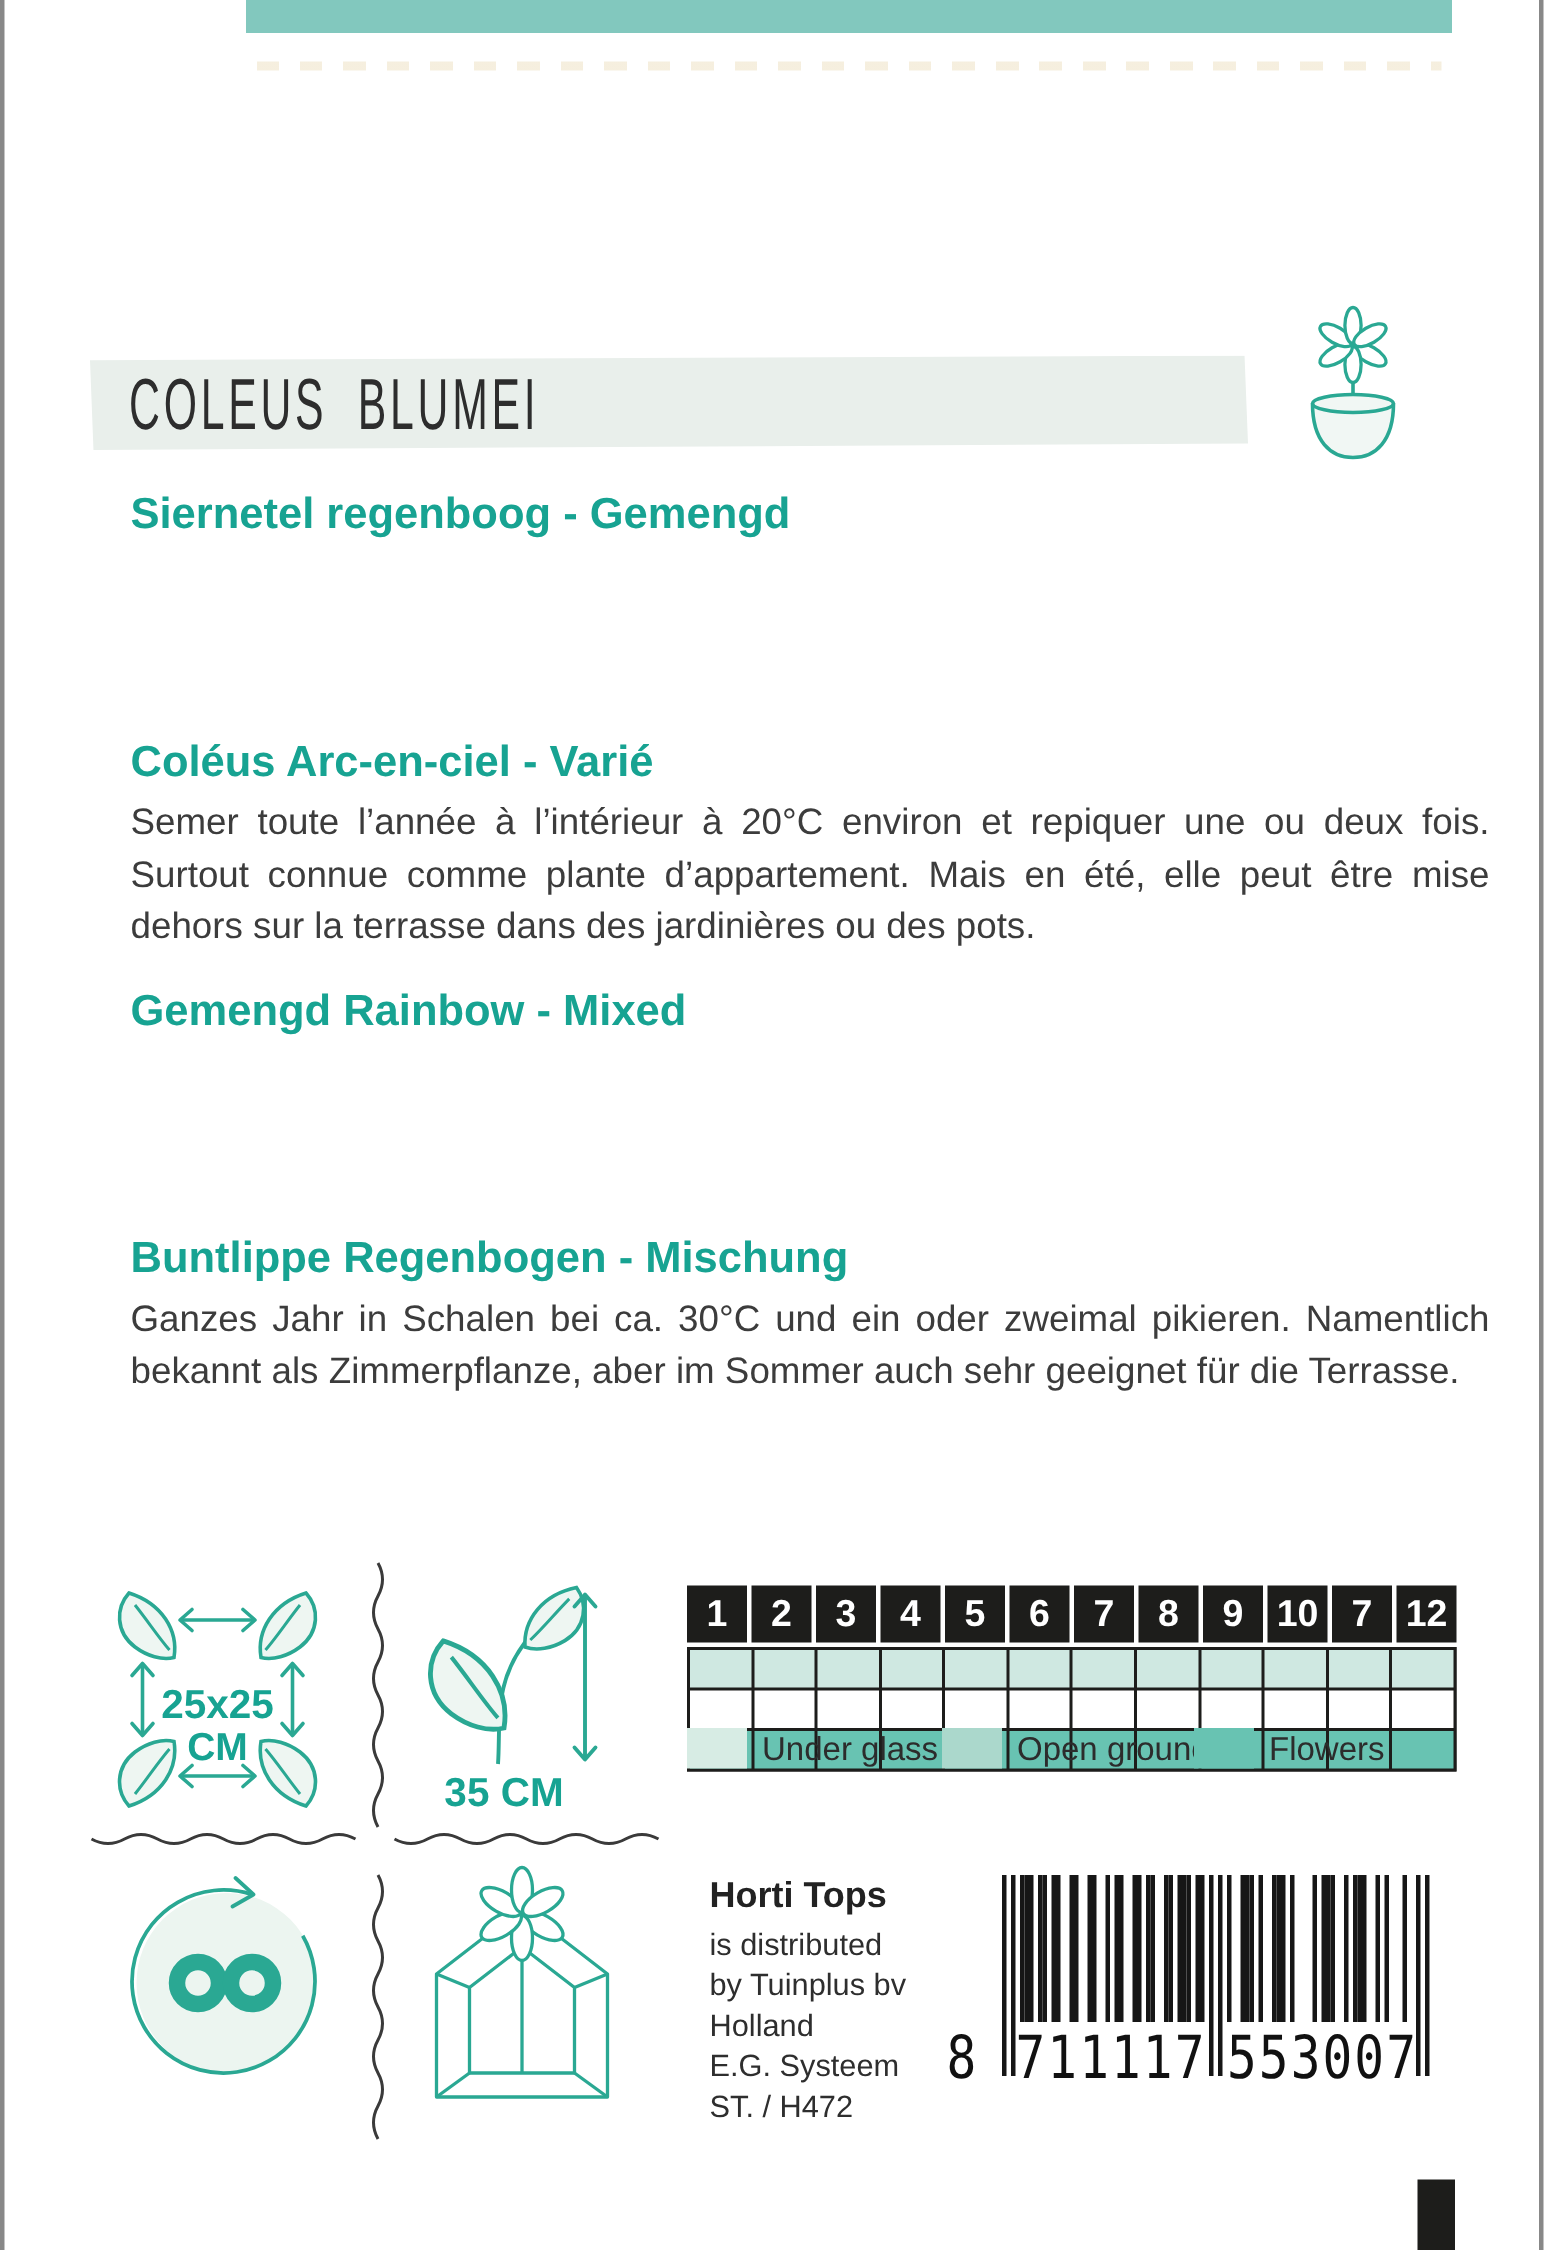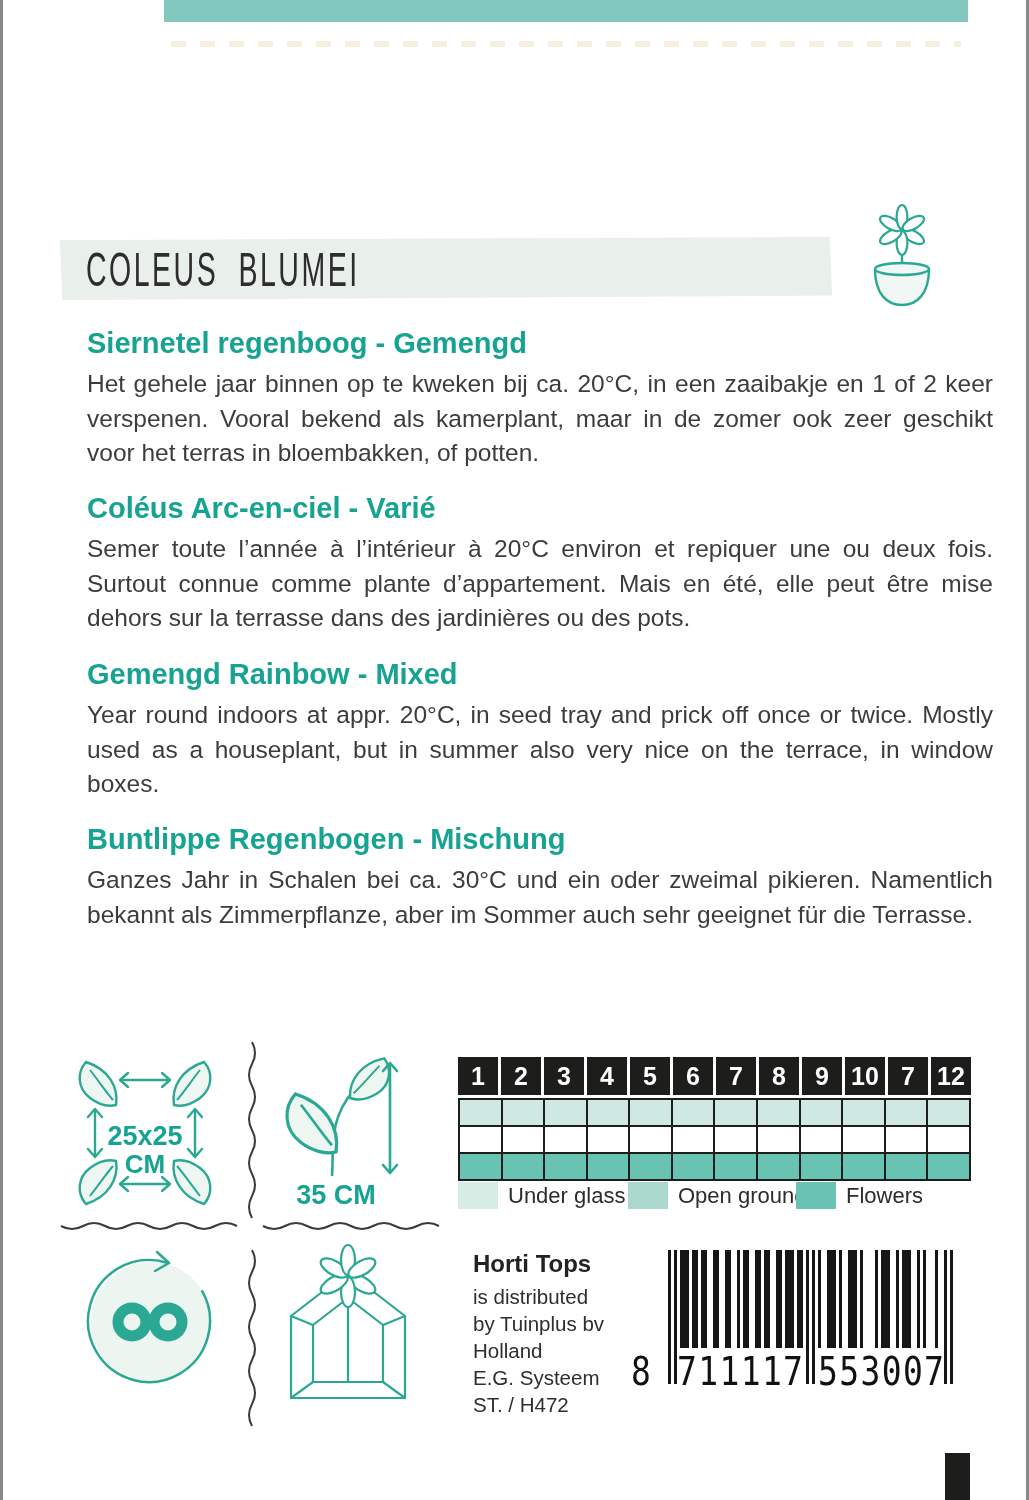--- a/index.html
+++ b/index.html
@@ -45,21 +45,21 @@
     font-size:27px;font-weight:bold;color:var(--accent);}
 
   .cal-header{position:absolute;left:455px;top:1057px;width:513px;display:grid;
     grid-template-columns:repeat(12,1fr);gap:3px;}
   .cal-h{background:var(--black);color:#fff;height:38px;display:flex;align-items:center;justify-content:center;
     font-size:25px;font-weight:bold;}
   .cal-body{position:absolute;left:455px;top:1098px;width:513px;display:grid;
     grid-template-columns:repeat(12,1fr);gap:2px;background:var(--black);border:2px solid var(--black);}
   .cal-c{height:25px;}
 
-  .legend{position:absolute;left:455px;top:1182px;width:520px;height:30px;}
+  .legend{position:absolute;left:455px;top:1152px;width:520px;height:30px;}
   .legend-item{position:absolute;top:0;display:flex;align-items:center;}
   .li0{left:0}.li1{left:170px}.li2{left:338px}
   .legend-swatch{width:40px;height:27px;display:inline-block;}
   .legend-label{margin-left:10px;font-size:22px;color:#2c2c2c;line-height:27px;white-space:nowrap;}
 
   .distributor{position:absolute;left:470px;top:1250px;width:180px;color:#2e2e2e;}
   .distributor h3{font-size:24px;font-weight:bold;color:#222;margin-bottom:5px;}
   .distributor .dline{font-size:20.5px;line-height:27px;}
 
   .barcode{position:absolute;left:628px;top:1250px;width:345px;height:142px;}
@@ -108,29 +108,27 @@
       <g transform="rotate(330 46 26)">
           <ellipse cx="59" cy="26" rx="12" ry="5.4"></ellipse>
         </g>
     </g>
     <ellipse cx="46" cy="65" rx="27" ry="6" fill="#f1f7f4" stroke="currentColor" stroke-width="2.4"></ellipse>
     <path d="M19,65 C19,90 31,101 46,101 C61,101 73,90 73,65" fill="none" stroke="currentColor" stroke-width="2.4"></path>
   </svg>
 
   <section class="lang-section s0">
     <h2>Siernetel regenboog - Gemengd</h2>
-    <p>Het gehele jaar binnen op te kweken bij ca. 20°C, in een zaaibakje en 1 of 2 keer verspenen. Vooral bekend als kamerplant, maar in de zomer ook zeer geschikt voor het terras in bloembakken, of potten.</p>
   </section>
   <section class="lang-section s1">
     <h2>Coléus Arc-en-ciel - Varié</h2>
     <p>Semer toute l’année à l’intérieur à 20°C environ et repiquer une ou deux fois. Surtout connue comme plante d’appartement. Mais en été, elle peut être mise dehors sur la terrasse dans des jardinières ou des pots.</p>
   </section>
   <section class="lang-section s2">
     <h2>Gemengd Rainbow - Mixed</h2>
-    <p>Year round indoors at appr. 20°C, in seed tray and prick off once or twice. Mostly used as a houseplant, but in summer also very nice on the terrace, in window boxes.</p>
   </section>
   <section class="lang-section s3">
     <h2>Buntlippe Regenbogen - Mischung</h2>
     <p>Ganzes Jahr in Schalen bei ca. 30°C und ein oder zweimal pikieren. Namentlich bekannt als Zimmerpflanze, aber im Sommer auch sehr geeignet für die Terrasse.</p>
   </section>
 
   <svg class="ico ico-spacing" width="140" height="150" viewBox="0 0 140 150">
     <defs>
       <g id="leaf2">
         <path d="M0,0 C-3,-18 8,-36 30,-43 C39,-33 39,-17 26,-7 C18,-1 8,2 0,0 Z" fill="#eef6f2" stroke="currentColor" stroke-width="2.4"></path>

